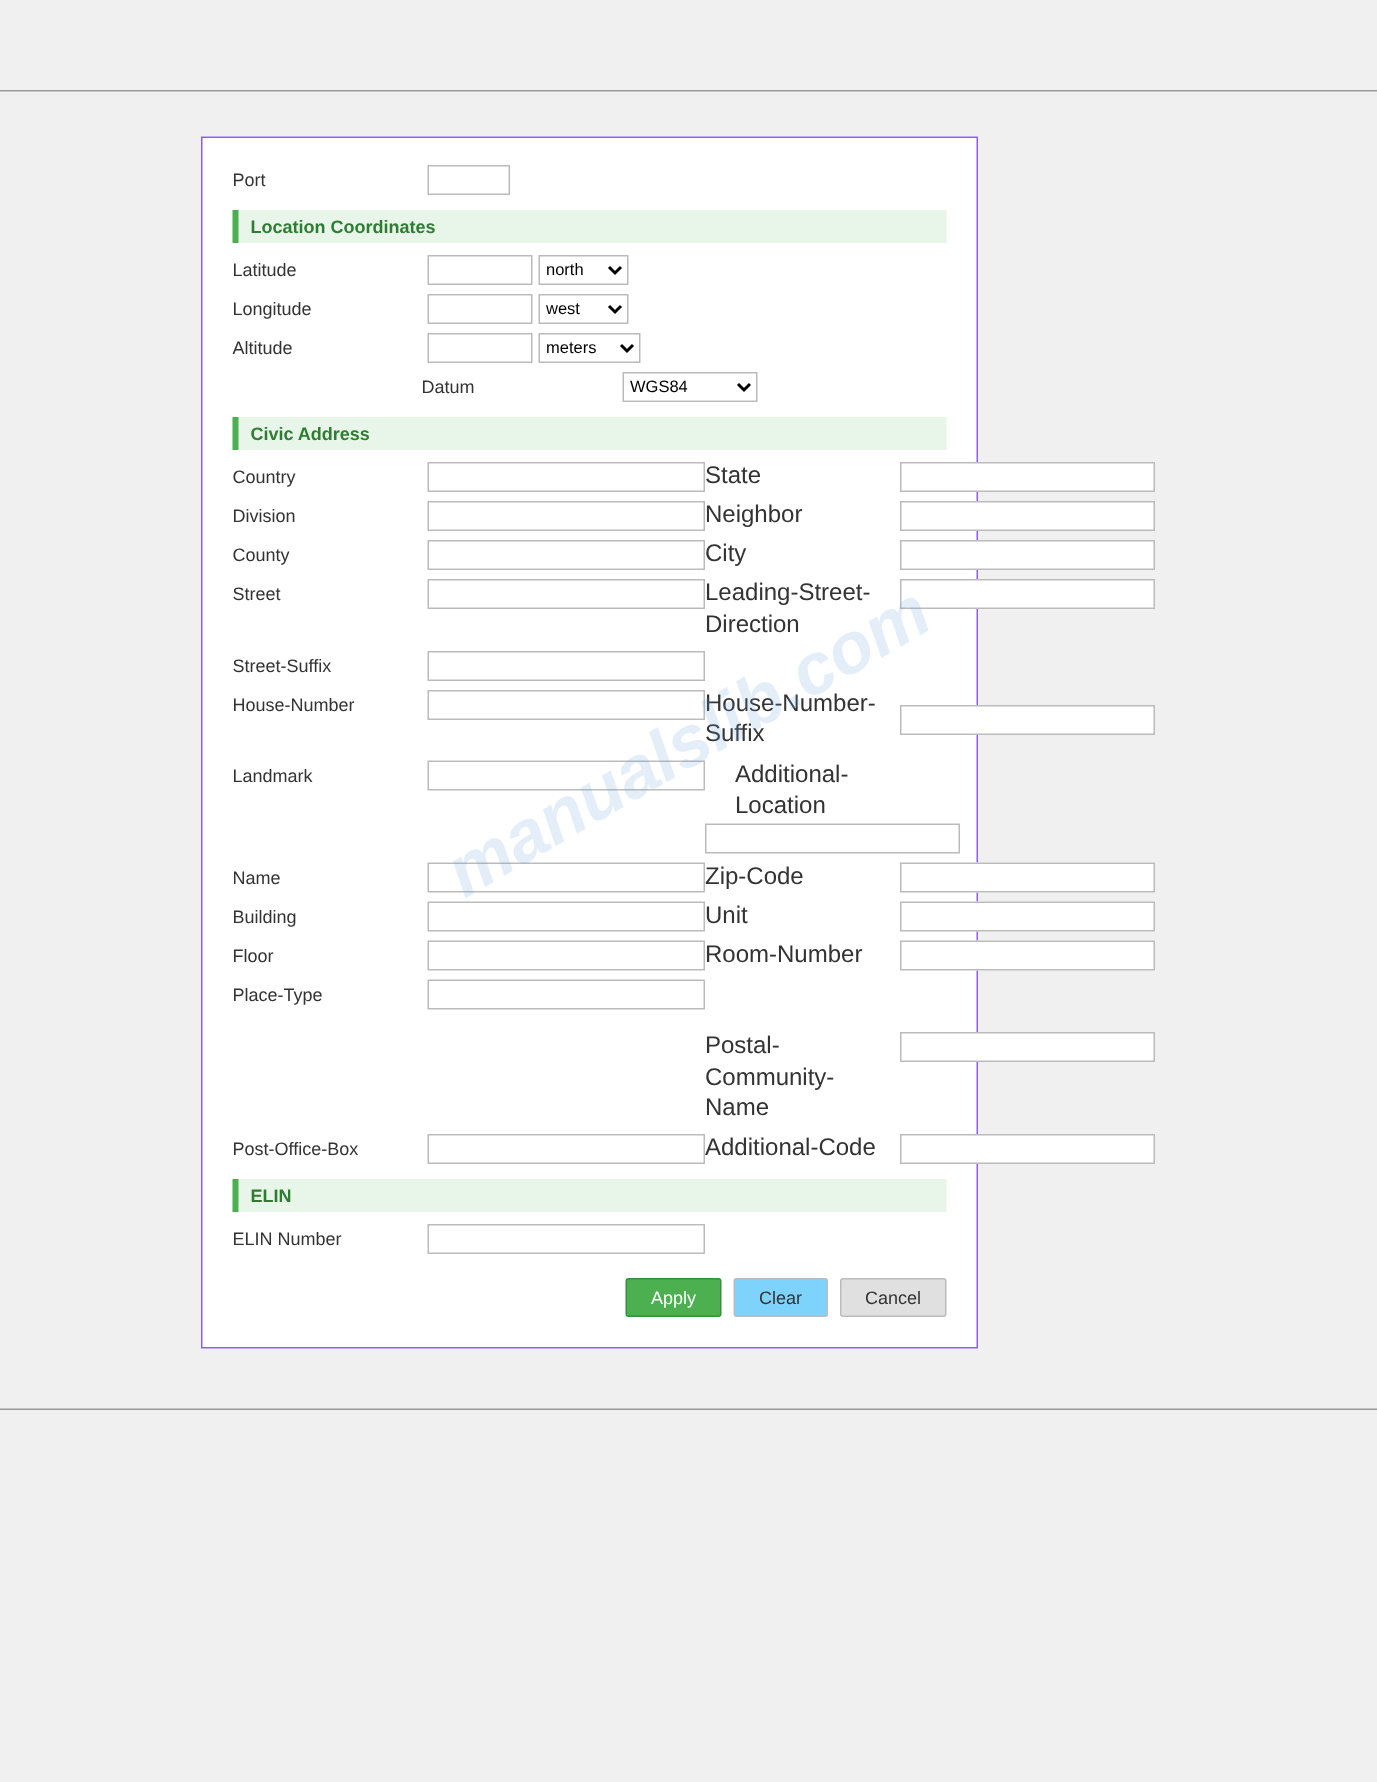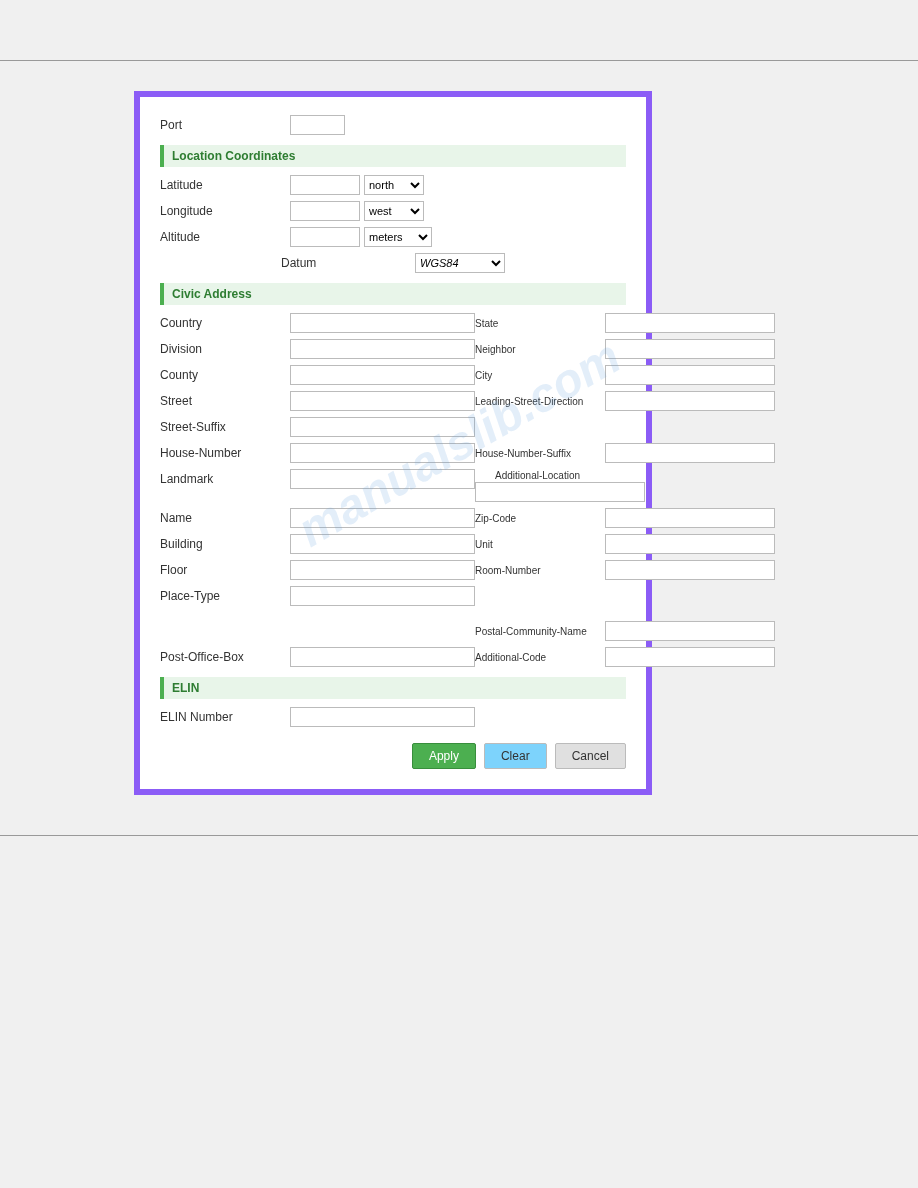--- a/index.html
+++ b/index.html
@@ -19,21 +19,21 @@
       border-top: 1px solid #999;
       margin-bottom: 30px;
     }
     .bottom-divider {
       width: 100%;
       border-top: 1px solid #999;
       margin-top: 30px;
     }
     .form-panel {
       background: #fff;
-      border: 6px solid #8b5cf6;
+      border: 1px solid #8b5cf6;
       width: 518px;
       padding: 18px 20px 20px 20px;
     }
     .section-header {
       background: #e8f5e9;
       border-left: 4px solid #4caf50;
       padding: 4px 8px;
       font-weight: bold;
       color: #2e7d32;
       margin-bottom: 8px;
@@ -61,40 +61,40 @@
     .input-long { width: 185px; }
     .input-port { width: 55px; }
     select.form-select {
       height: 20px;
       border: 1px solid #bbb;
       font-size: 11px;
       background: #fff;
       margin-left: 4px;
     }
     .select-narrow { width: 60px; }
-    .select-datum { width: 90px; font-style: italic; }
+    .select-datum { width: 90px; }
     .two-col-row {
       display: flex;
       align-items: flex-start;
       margin-bottom: 6px;
     }
     .col-left {
       display: flex;
       align-items: center;
       width: 315px;
     }
     .col-right {
       display: flex;
       align-items: center;
       flex: 1;
     }
     .col-right-label {
       width: 130px;
       min-width: 130px;
-      font-size: 10px;
+      font-size: 16px;
       color: #333;
       padding-right: 4px;
     }
     .multiline-label {
       align-self: center;
     }
     .button-row {
       display: flex;
       justify-content: flex-end;
       gap: 8px;

